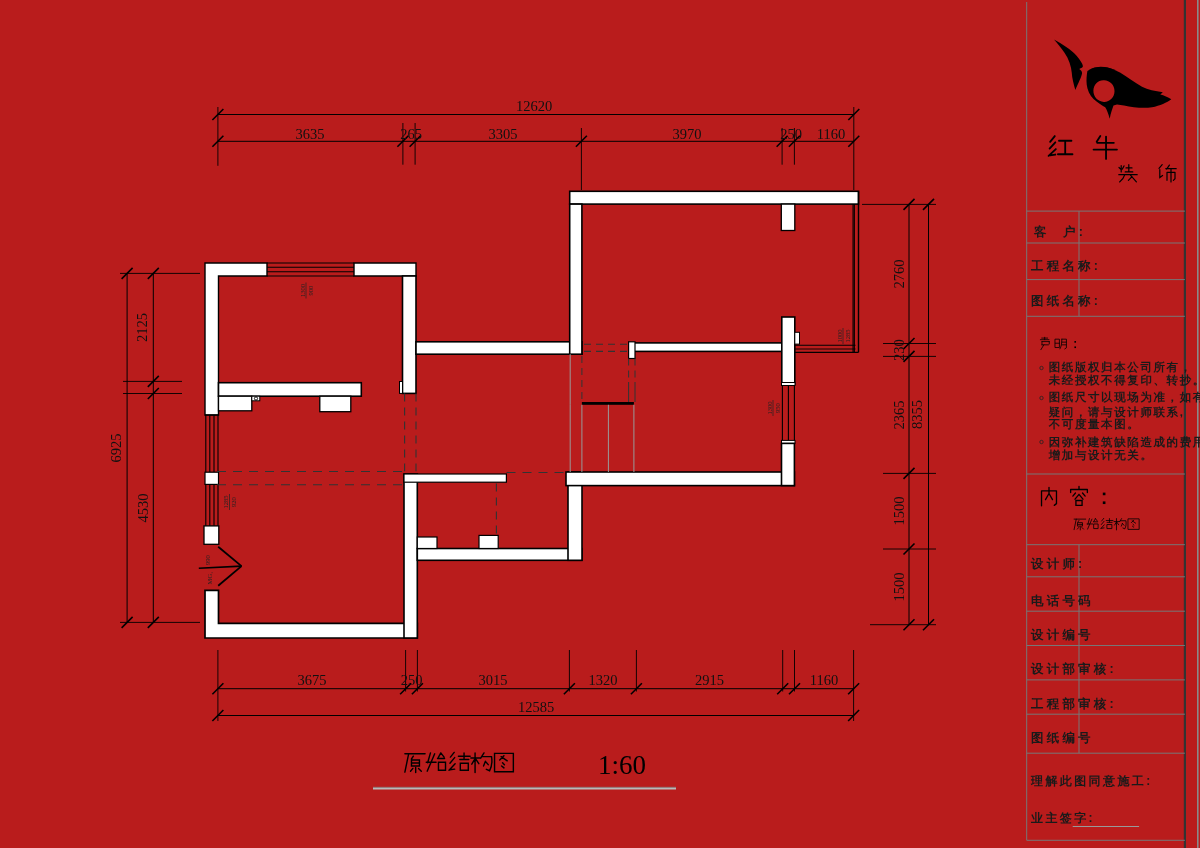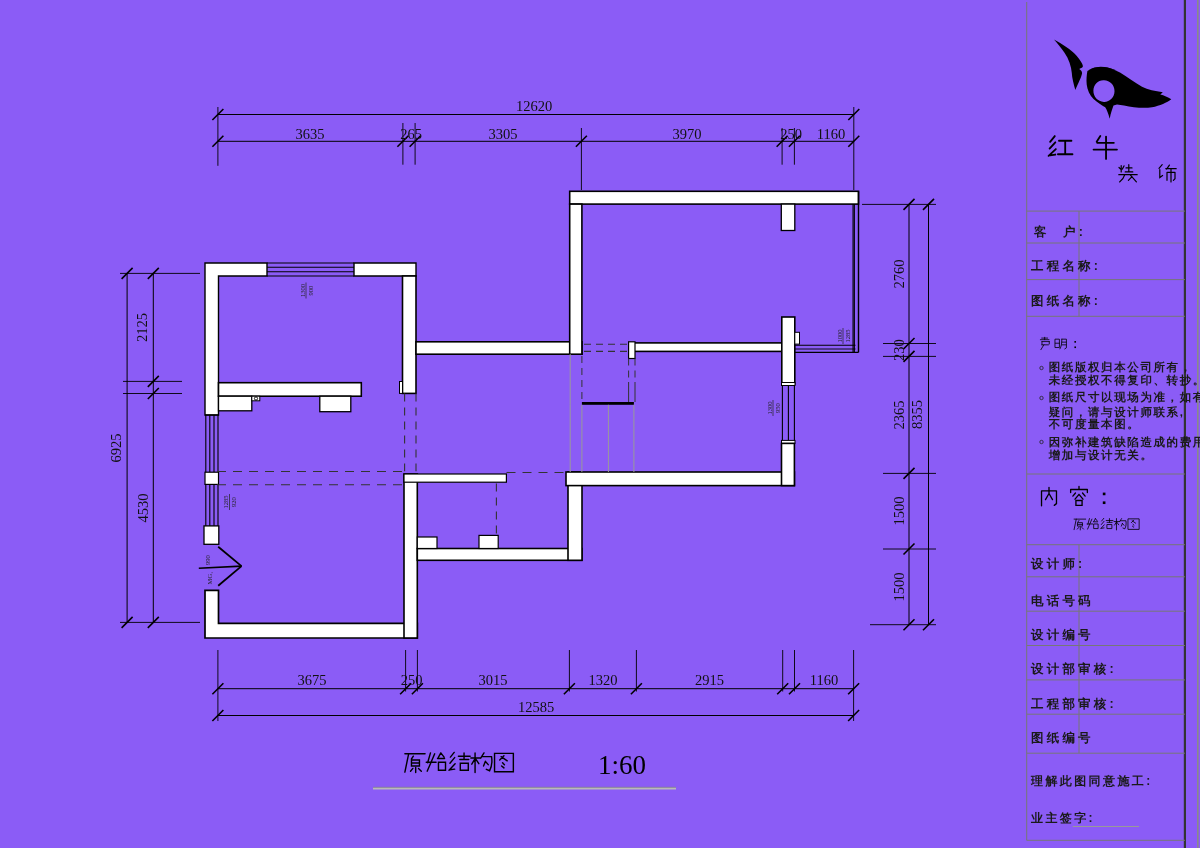--- a/index.html
+++ b/index.html
@@ -1,15 +1,15 @@
 <!DOCTYPE html>
 <html><head><meta charset="utf-8">
 <style>
 html,body{margin:0;padding:0;background:#fff;}
-#page{position:relative;width:1200px;height:848px;background:#8b5cf6;overflow:hidden;}
+#page{position:relative;width:1200px;height:848px;background:#b91c1c;overflow:hidden;}
 svg{position:absolute;top:0;left:0;}
 .dim{font-family:"Liberation Serif",serif;font-size:14.5px;fill:#111;}
 .tiny{font-family:"Liberation Serif",serif;font-size:6.5px;fill:#222;}
 .cjk{font-family:"Liberation Sans",sans-serif;fill:#1a1a1a;font-weight:bold;}
 </style></head><body>
 <div id="page">
 <svg width="1200" height="848" viewBox="0 0 1200 848">
 <defs>
 <g id="hong" stroke="#000" fill="none" stroke-width="7" stroke-linecap="round">
  <path d="M30,8 L12,30 M32,32 L10,56 M34,58 L6,84 M12,82 L32,79"></path>

